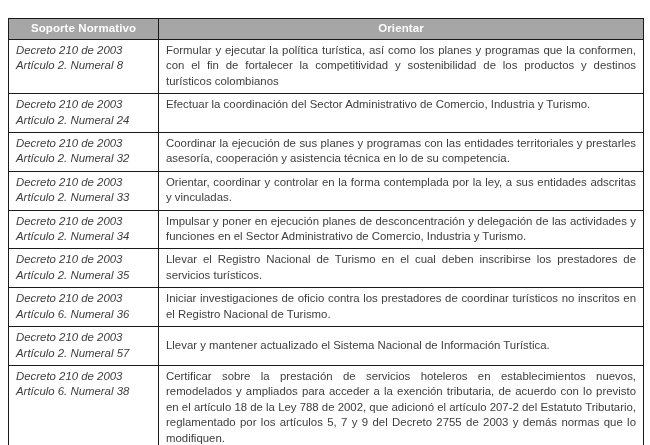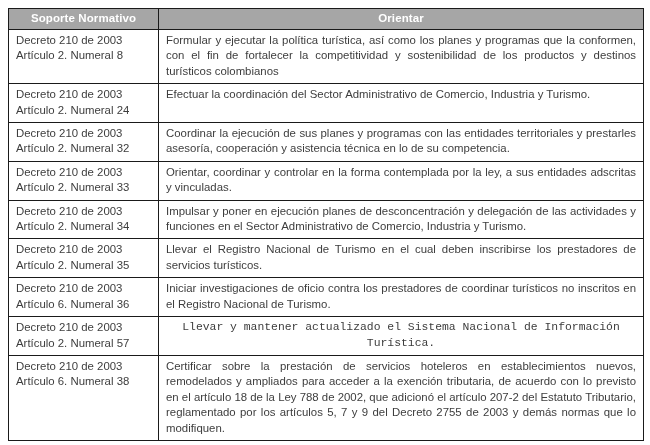--- a/index.html
+++ b/index.html
@@ -12,21 +12,21 @@
     height: 445px;
     font-family: "Liberation Sans", sans-serif;
     color: #3a3a3a;
     overflow: hidden;
   }
   .page {
     position: relative;
     width: 588px;
     height: 445px;
     box-sizing: border-box;
-    padding: 8px 7px 0 8px;
+    padding: 18px 7px 0 8px;
   }
   table.norm-table {
     width: 635px;
     border-collapse: collapse;
     table-layout: fixed;
     border: 1px solid #1a1a1a;
   }
   table.norm-table col.c-support { width: 150px; }
   table.norm-table col.c-func { width: 485px; }
 
@@ -48,31 +48,30 @@
     vertical-align: top;
     font-size: 11.4px;
     line-height: 15.4px;
     color: #3d3d3d;
   }
   td.support {
     text-align: left;
     padding: 3px 4px 4px 7px;
     white-space: normal;
   }
-  td.support .line { display: block; }
+  td.support .line { display: block; font-style: italic; }
   td.func {
     text-align: justify;
     text-justify: inter-word;
     padding: 3px 7px 4px 7px;
     hyphens: none;
   }
   td.func.single-line {
     vertical-align: middle;
-    text-align: center;
-    font-family: Liberation Mono, monospace;
+    text-align: left;
   }
   tr.r-37 td { height: 30px; }
 
   .source-note {
     margin-top: 6px;
     width: 635px;
     text-align: right;
     font-size: 10.5px;
     color: #4a4a4a;
     padding-right: 1px;

